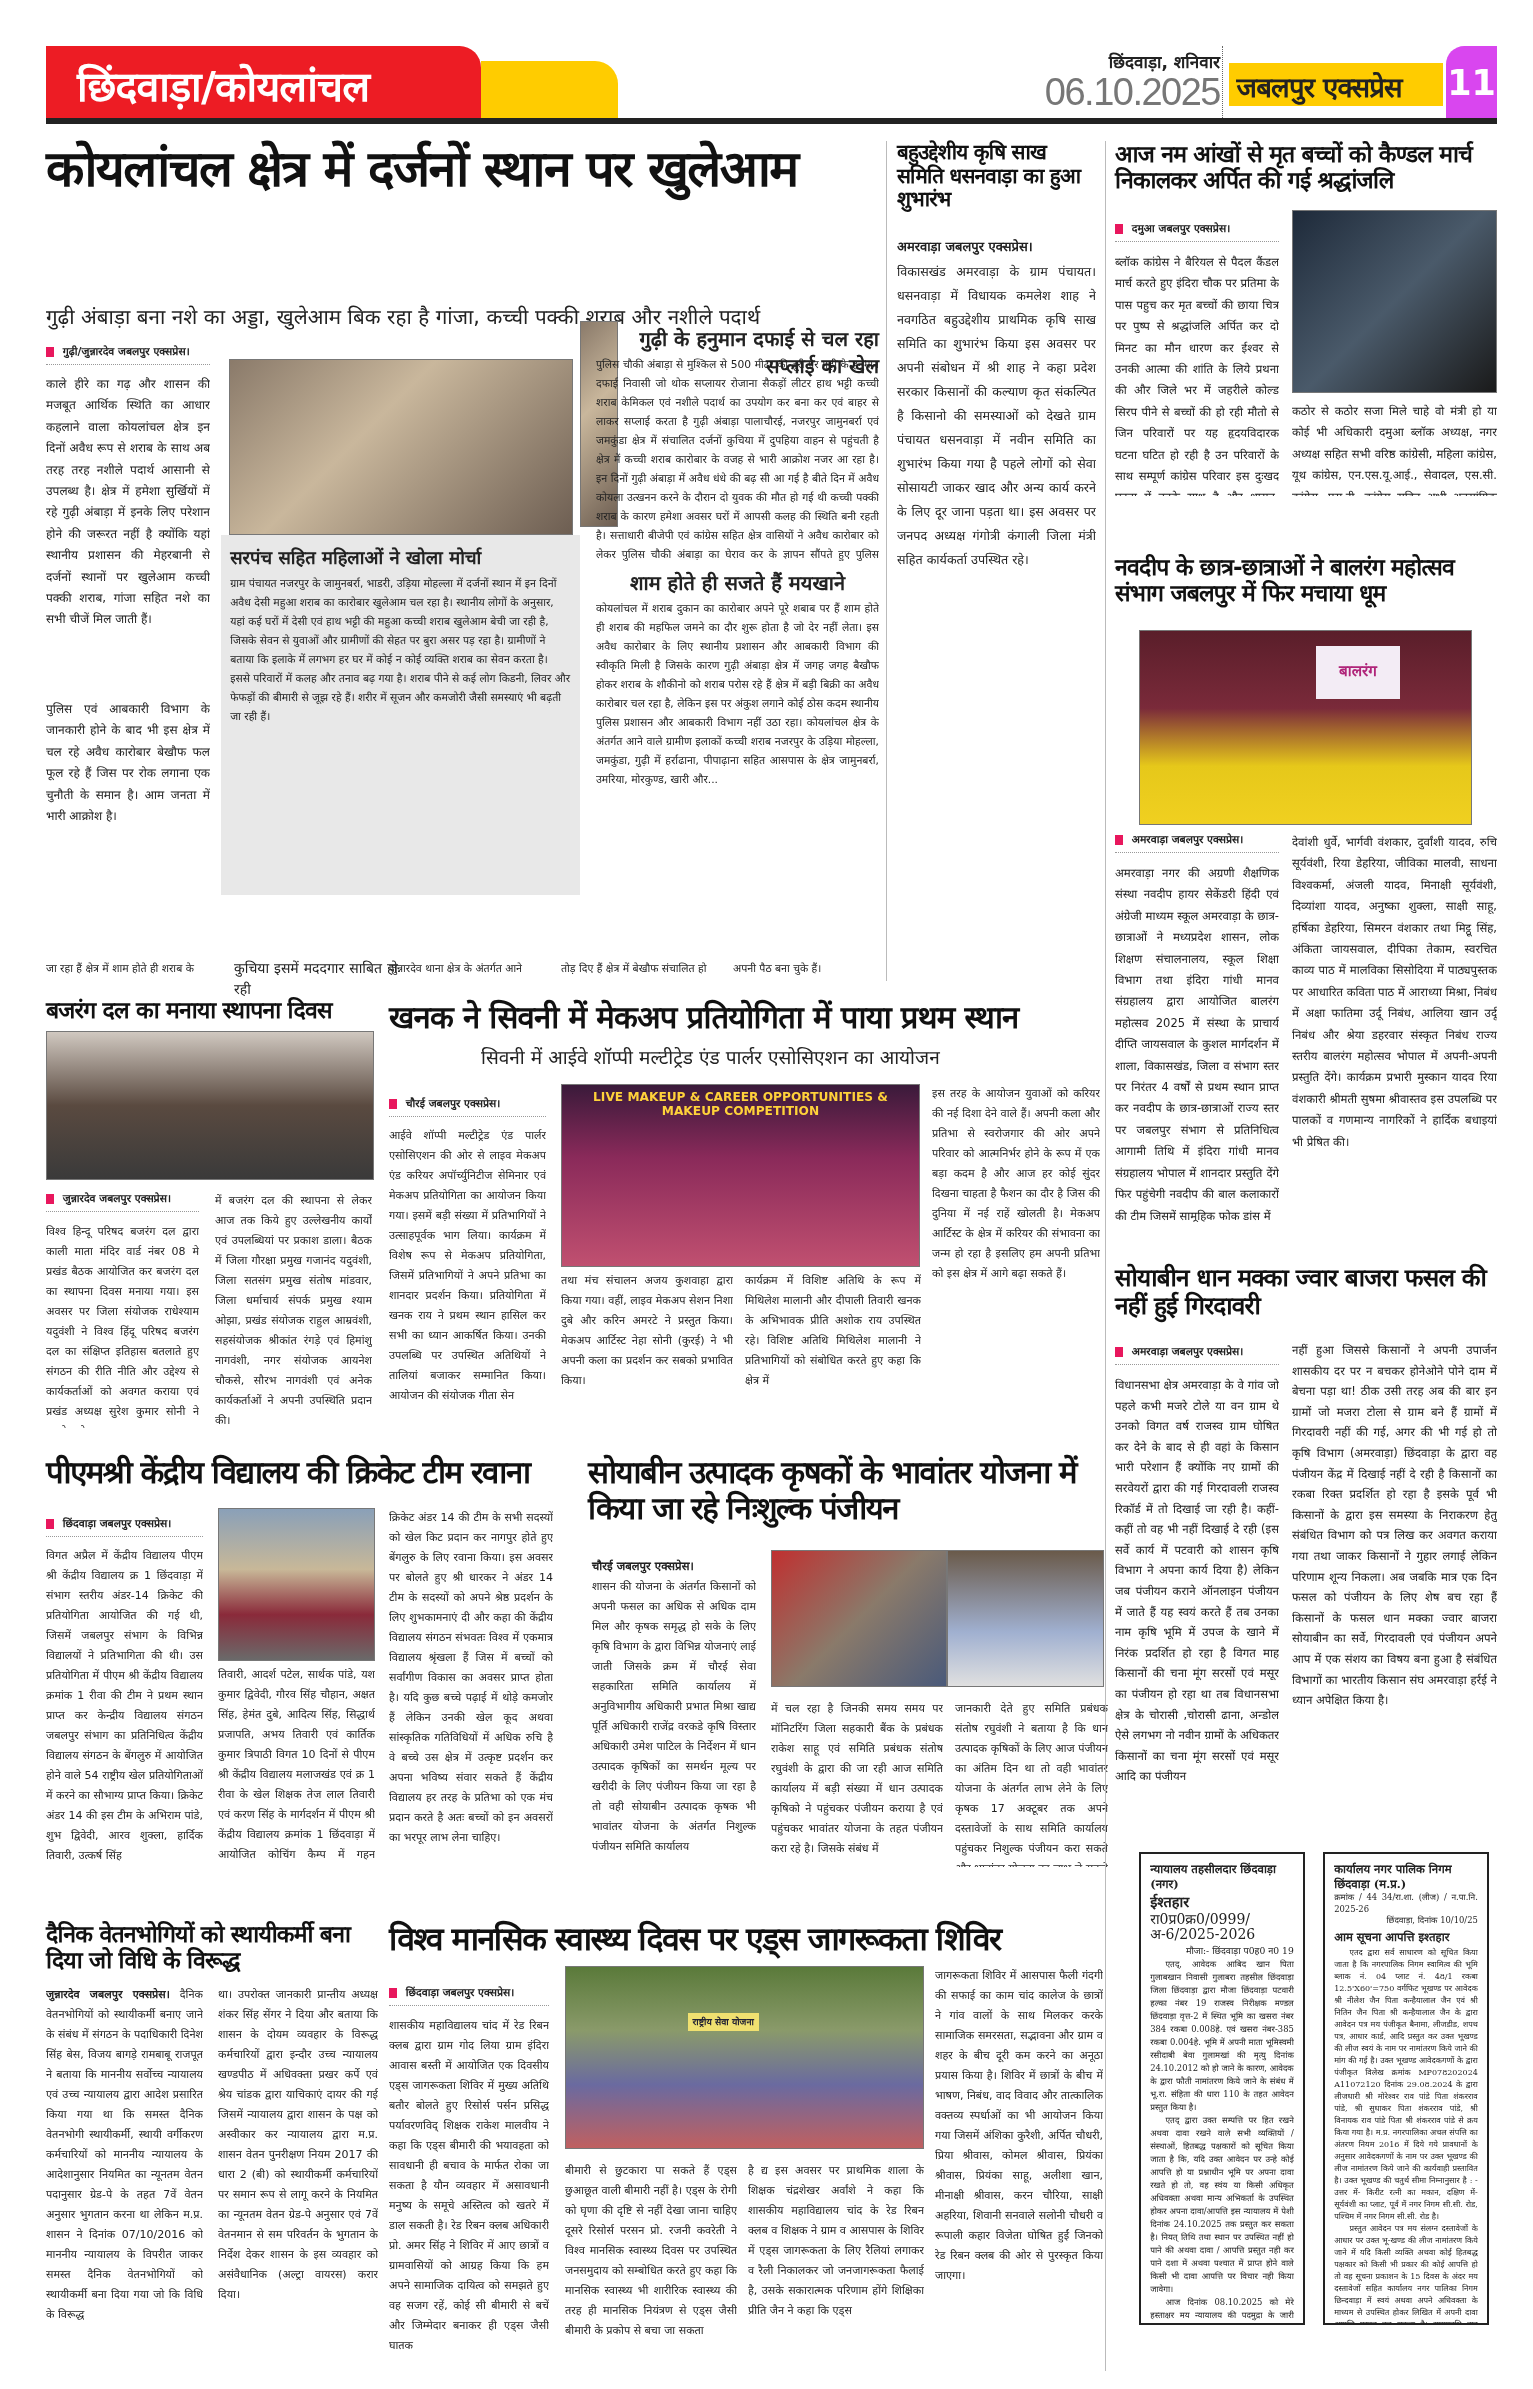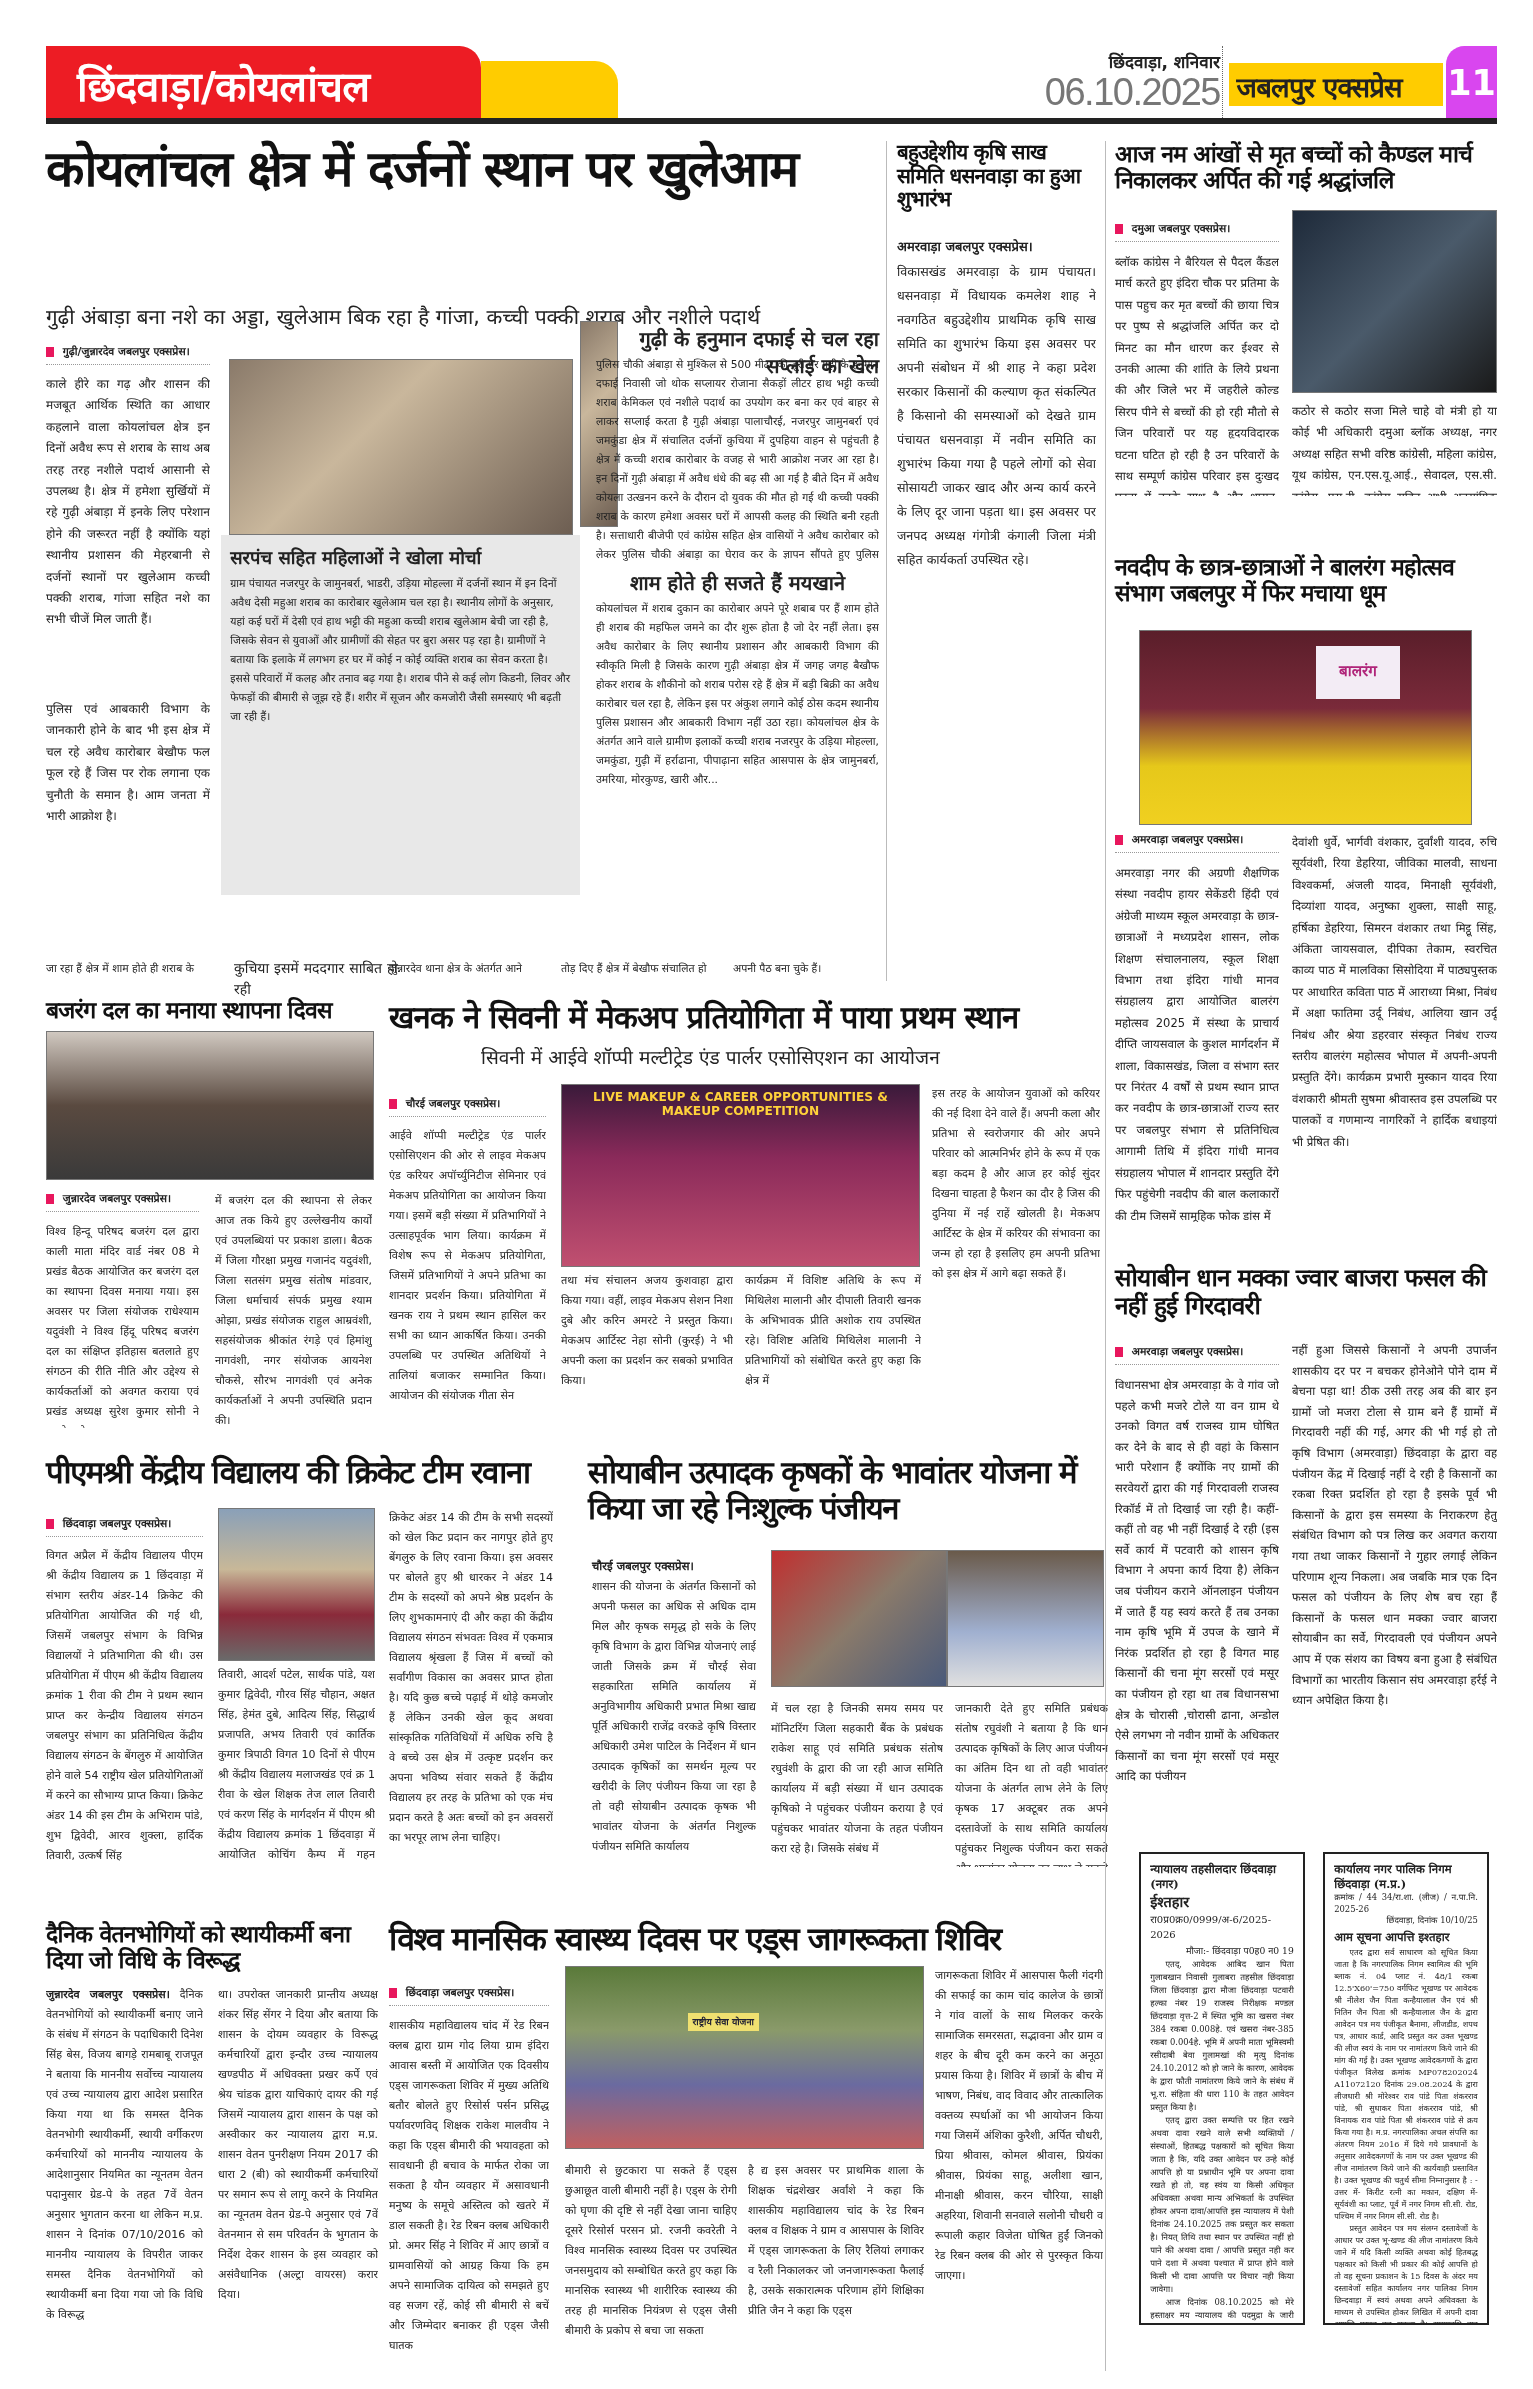--- a/index.html
+++ b/index.html
@@ -136,21 +136,21 @@
 <div class="abs photo" style="left:565px;top:1966px;width:359px;height:183px;background:linear-gradient(180deg,#5a7a3a,#8a9a6a 35%,#6a6aa0 65%,#c06060)">
   <div style="position:absolute;left:122px;top:46px;background:#f0e070;color:#223;font-size:9.2px;font-weight:bold;padding:2.3px 4.6px">राष्ट्रीय सेवा योजना</div>
 </div>
 <div class="abs body" style="left:565px;top:2161px;width:172px;height:206px;overflow:hidden;font-size:11px;line-height:20px">बीमारी से छुटकारा पा सकते हैं एड्स छुआछूत वाली बीमारी नहीं है। एड्स के रोगी को घृणा की दृष्टि से नहीं देखा जाना चाहिए दूसरे रिसोर्स परसन प्रो. रजनी कवरेती ने विश्व मानसिक स्वास्थ्य दिवस पर उपस्थित जनसमुदाय को सम्बोधित करते हुए कहा कि मानसिक स्वास्थ्य भी शारीरिक स्वास्थ्य की तरह ही मानसिक नियंत्रण से एड्स जैसी बीमारी के प्रकोप से बचा जा सकता</div>
 <div class="abs body" style="left:748px;top:2161px;width:176px;height:206px;overflow:hidden;font-size:11px;line-height:20px">है द्य इस अवसर पर प्राथमिक शाला के शिक्षक चंद्रशेखर अर्वांशे ने कहा कि शासकीय महाविद्यालय चांद के रेड रिबन क्लब व शिक्षक ने ग्राम व आसपास के शिविर में एड्स जागरूकता के लिए रैलियां लगाकर व रैली निकालकर जो जनजागरूकता फैलाई है, उसके सकारात्मक परिणाम होंगे शिक्षिका प्रीति जैन ने कहा कि एड्स</div>
 <div class="abs body" style="left:935px;top:1966px;width:168px;height:401px;overflow:hidden;font-size:11px;line-height:20px">जागरूकता शिविर में आसपास फैली गंदगी की सफाई का काम चांद कालेज के छात्रों ने गांव वालों के साथ मिलकर करके सामाजिक समरसता, सद्भावना और ग्राम व शहर के बीच दूरी कम करने का अनूठा प्रयास किया है। शिविर में छात्रों के बीच में भाषण, निबंध, वाद विवाद और तात्कालिक वक्तव्य स्पर्धाओं का भी आयोजन किया गया जिसमें अंशिका कुरैशी, अर्पित चौधरी, प्रिया श्रीवास, कोमल श्रीवास, प्रियंका श्रीवास, प्रियंका साहू, अलीशा खान, मीनाक्षी श्रीवास, करन चौरिया, साक्षी अहरिया, शिवानी सनवाले सलोनी चौधरी व रूपाली कहार विजेता घोषित हुईं जिनको रेड रिबन क्लब की ओर से पुरस्कृत किया जाएगा।</div>
 
 <div class="abs notice" style="left:1139px;top:1852px;width:166px;height:473px;overflow:hidden">
   <div class="nt" style="font-size:11.5px;line-height:15.3px">न्यायालय तहसीलदार छिंदवाड़ा (नगर)</div>
   <div class="nt">ईश्तहार</div>
-  <div style="font-size:10px">रा0प्र0क्र0/0999/अ-6/2025-2026</div>
+  <div style="font-size:14px">रा0प्र0क्र0/0999/अ-6/2025-2026</div>
   <div style="font-size:9.2px;text-align:right">मौजा:- छिंदवाड़ा प0ह0 न0 19</div>
   <div style="font-size:8.4px;line-height:13px;text-indent:15.3px">एतद्, आवेदक आबिद खान पिता गुलाबखान निवासी गुलाबरा तहसील छिंदवाड़ा जिला छिंदवाड़ा द्वारा मौजा छिंदवाड़ा पटवारी हल्का नंबर 19 राजस्व निरीक्षक मण्डल छिंदवाड़ा वृत्त-2 में स्थित भूमि का खसरा नंबर 384 रकबा 0.008हे. एवं खसरा नंबर-385 रकबा 0.004हे. भूमि में अपनी माता भूमिस्वमी रसीदाबी बेवा गुलामखां की मृत्यु दिनांक 24.10.2012 को हो जाने के कारण, आवेदक के द्वारा फौती नामांतरण किये जाने के संबंध में भू.रा. संहिता की धारा 110 के तहत आवेदन प्रस्तुत किया है।</div>
   <div style="font-size:8.4px;line-height:13px;text-indent:15.3px">एतद् द्वारा उक्त सम्पत्ति पर हित रखने अथवा दावा रखने वाले सभी व्यक्तियों / संस्थाओं, हितबद्ध पक्षकारों को सूचित किया जाता है कि, यदि उक्त आवेदन पर उन्हे कोई आपत्ति हो या प्रश्नाधीन भूमि पर अपना दावा रखते हो तो, वह स्वंय या किसी अधिकृत अधिवक्ता अथवा मान्य अभिकर्ता के उपस्थित होकर अपना दावा/आपत्ति इस न्यायालय में पेशी दिनांक 24.10.2025 तक प्रस्तुत कर सकता है। नियत् तिथि तथा स्थान पर उपस्थित नहीं हो पाने की अथवा दावा / आपत्ति प्रस्तुत नही कर पाने दशा में अथवा पश्चात में प्राप्त होने वाले किसी भी दावा आपत्ति पर विचार नही किया जावेगा।</div>
   <div style="font-size:8.4px;line-height:13px;text-indent:15.3px">आज दिनांक 08.10.2025 को मेरे हस्ताक्षर मय न्यायालय की पदमुद्रा के जारी किया गया।</div>
   <div class="sign">तहसीलदार छिंदवाड़ा (नगर)</div>
 </div>
 
 <div class="abs notice" style="left:1323px;top:1852px;width:166px;height:473px;overflow:hidden">
   <div class="nt" style="font-size:11.5px;line-height:15.3px">कार्यालय नगर पालिक निगम छिंदवाड़ा (म.प्र.)</div>
   <div style="font-size:8.4px;line-height:11.5px">क्रमांक / 44 34/रा.शा. (लीज) / न.पा.नि. 2025-26</div>

